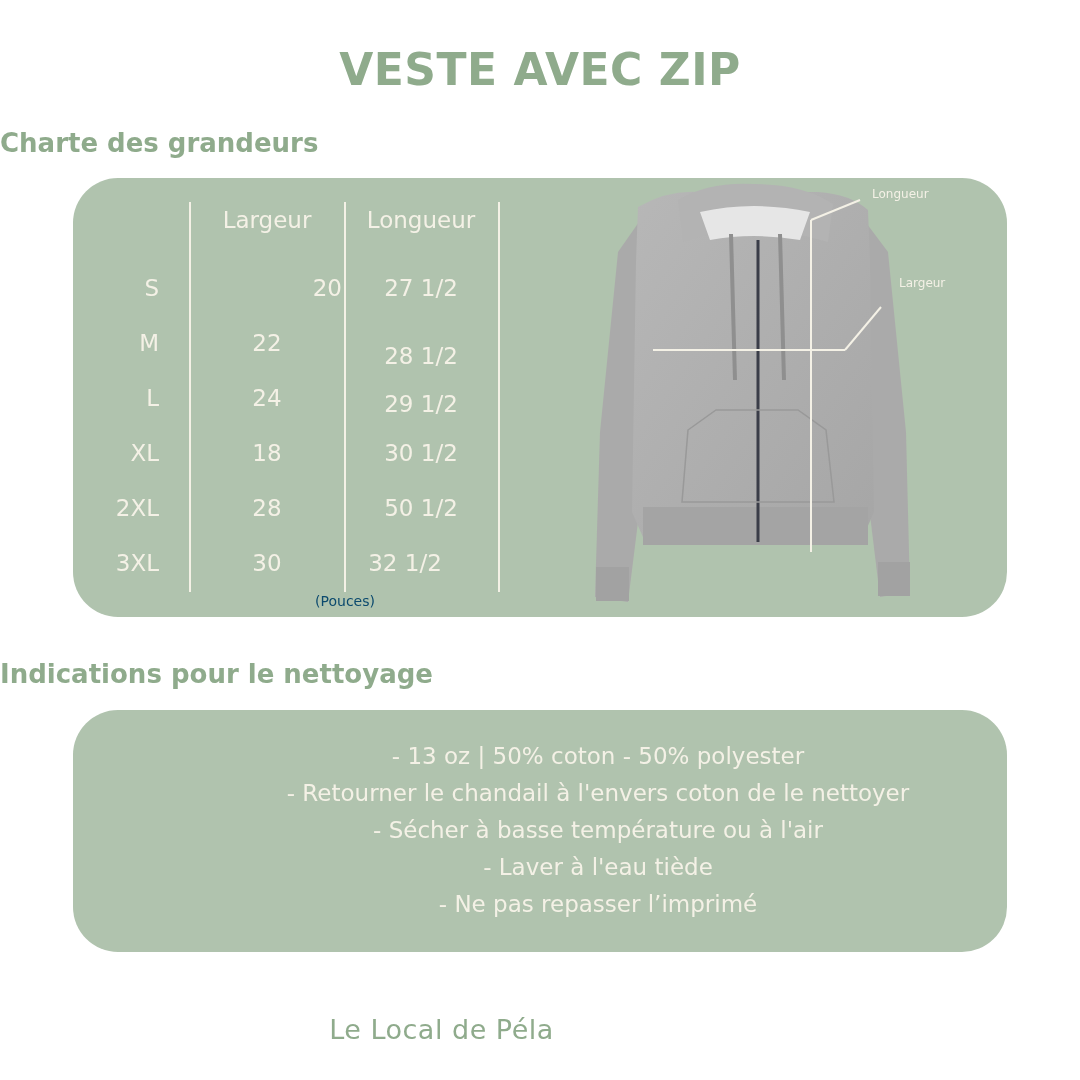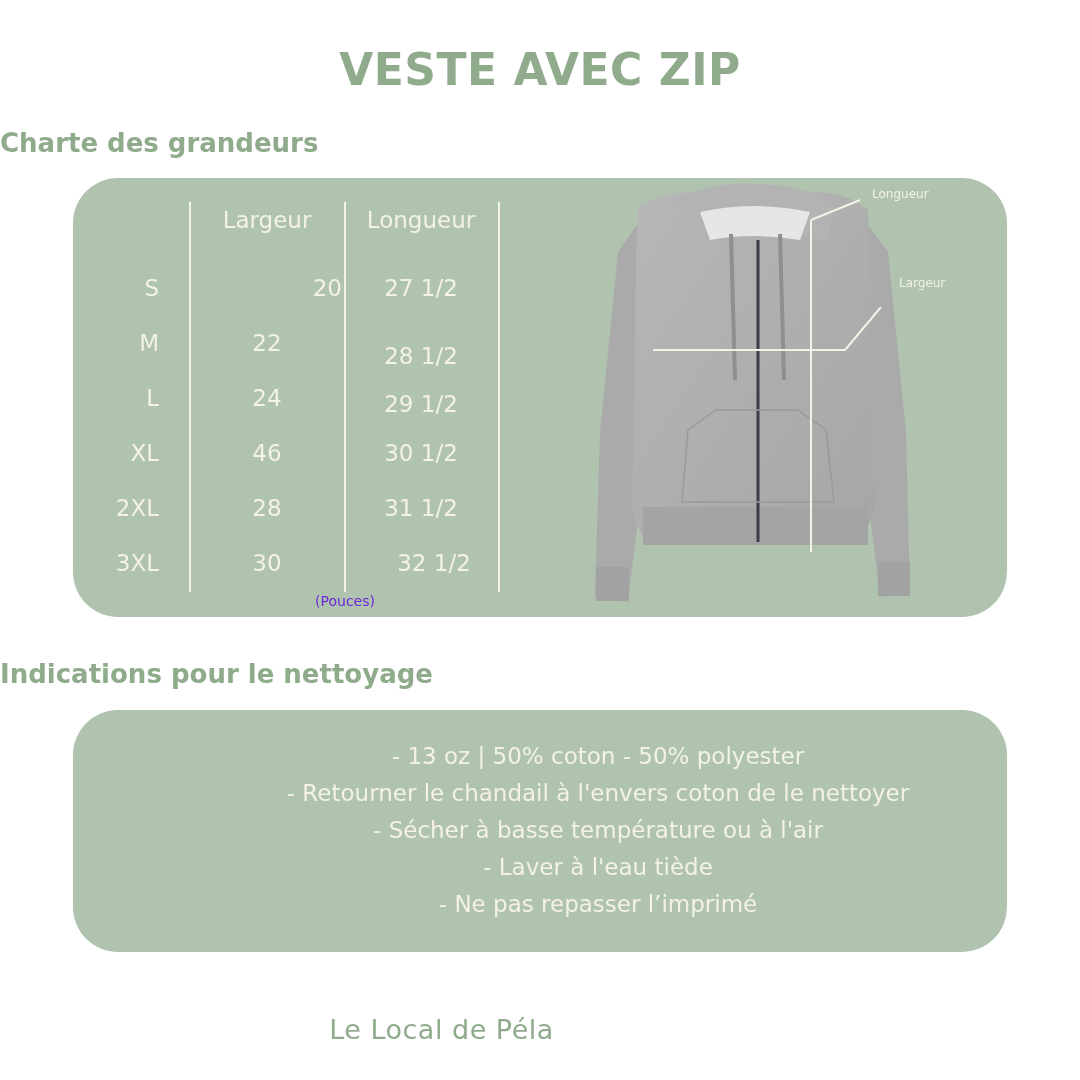--- a/index.html
+++ b/index.html
@@ -35,21 +35,21 @@
     position: absolute; color: #f4f1e6;
     font-family: "DejaVu Sans", sans-serif; font-size: 23px; font-weight: normal;
     line-height: 28px; white-space: nowrap;
   }
   .cell.size { text-align: right; width: 80px; }
   .cell.c2 { text-align: center; width: 150px; }
   .cell.c3 { text-align: center; width: 150px; }
 
   .unit {
     position: absolute; left: 222px; width: 100px; top: 415px;
-    text-align: center; color: #6d28d9; font-size: 14px;
+    text-align: center; color: #0c4a6e; font-size: 14px;
   }
 
   .hoodie { position: absolute; left: 515px; top: 4px; width: 350px; height: 430px; }
 
   .annot {
     position: absolute; color: #f4f1e6; font-size: 12px; white-space: nowrap;
   }
 
   .care-lines {
     position: absolute; left: 0; top: 28px; width: 1050px; text-align: center;
@@ -84,30 +84,30 @@
 
   <div class="cell size" style="left:6px; top:151px;">M</div>
   <div class="cell c2" style="left:119px; top:151px;">22</div>
   <div class="cell c3" style="left:273px; top:164px;">28 1/2</div>
 
   <div class="cell size" style="left:6px; top:206px;">L</div>
   <div class="cell c2" style="left:119px; top:206px;">24</div>
   <div class="cell c3" style="left:273px; top:196px;margin-top:16px;">29 1/2</div>
 
   <div class="cell size" style="left:6px; top:261px;">XL</div>
-  <div class="cell c2" style="left:119px; top:261px;">46</div>
+  <div class="cell c2" style="left:119px; top:261px;">18</div>
   <div class="cell c3" style="left:273px; top:261px;">30 1/2</div>
 
   <div class="cell size" style="left:6px; top:316px;">2XL</div>
   <div class="cell c2" style="left:119px; top:316px;">28</div>
-  <div class="cell c3" style="left:273px; top:316px;">31 1/2</div>
+  <div class="cell c3" style="left:273px; top:316px;">50 1/2</div>
 
   <div class="cell size" style="left:6px; top:371px;">3XL</div>
   <div class="cell c2" style="left:119px; top:371px;">30</div>
-  <div class="cell c3" style="left:286px; top:371px;">32 1/2</div>
+  <div class="cell c3" style="left:257px; top:371px;">32 1/2</div>
 
   <div class="unit">(Pouces)</div>
 
   <svg class="hoodie" viewBox="0 0 350 430">
     <defs>
       <linearGradient id="hg" x1="0" y1="0" x2="1" y2="1">
         <stop offset="0" stop-color="#b7b7b7"></stop>
         <stop offset="1" stop-color="#a6a6a6"></stop>
       </linearGradient>
     </defs>

